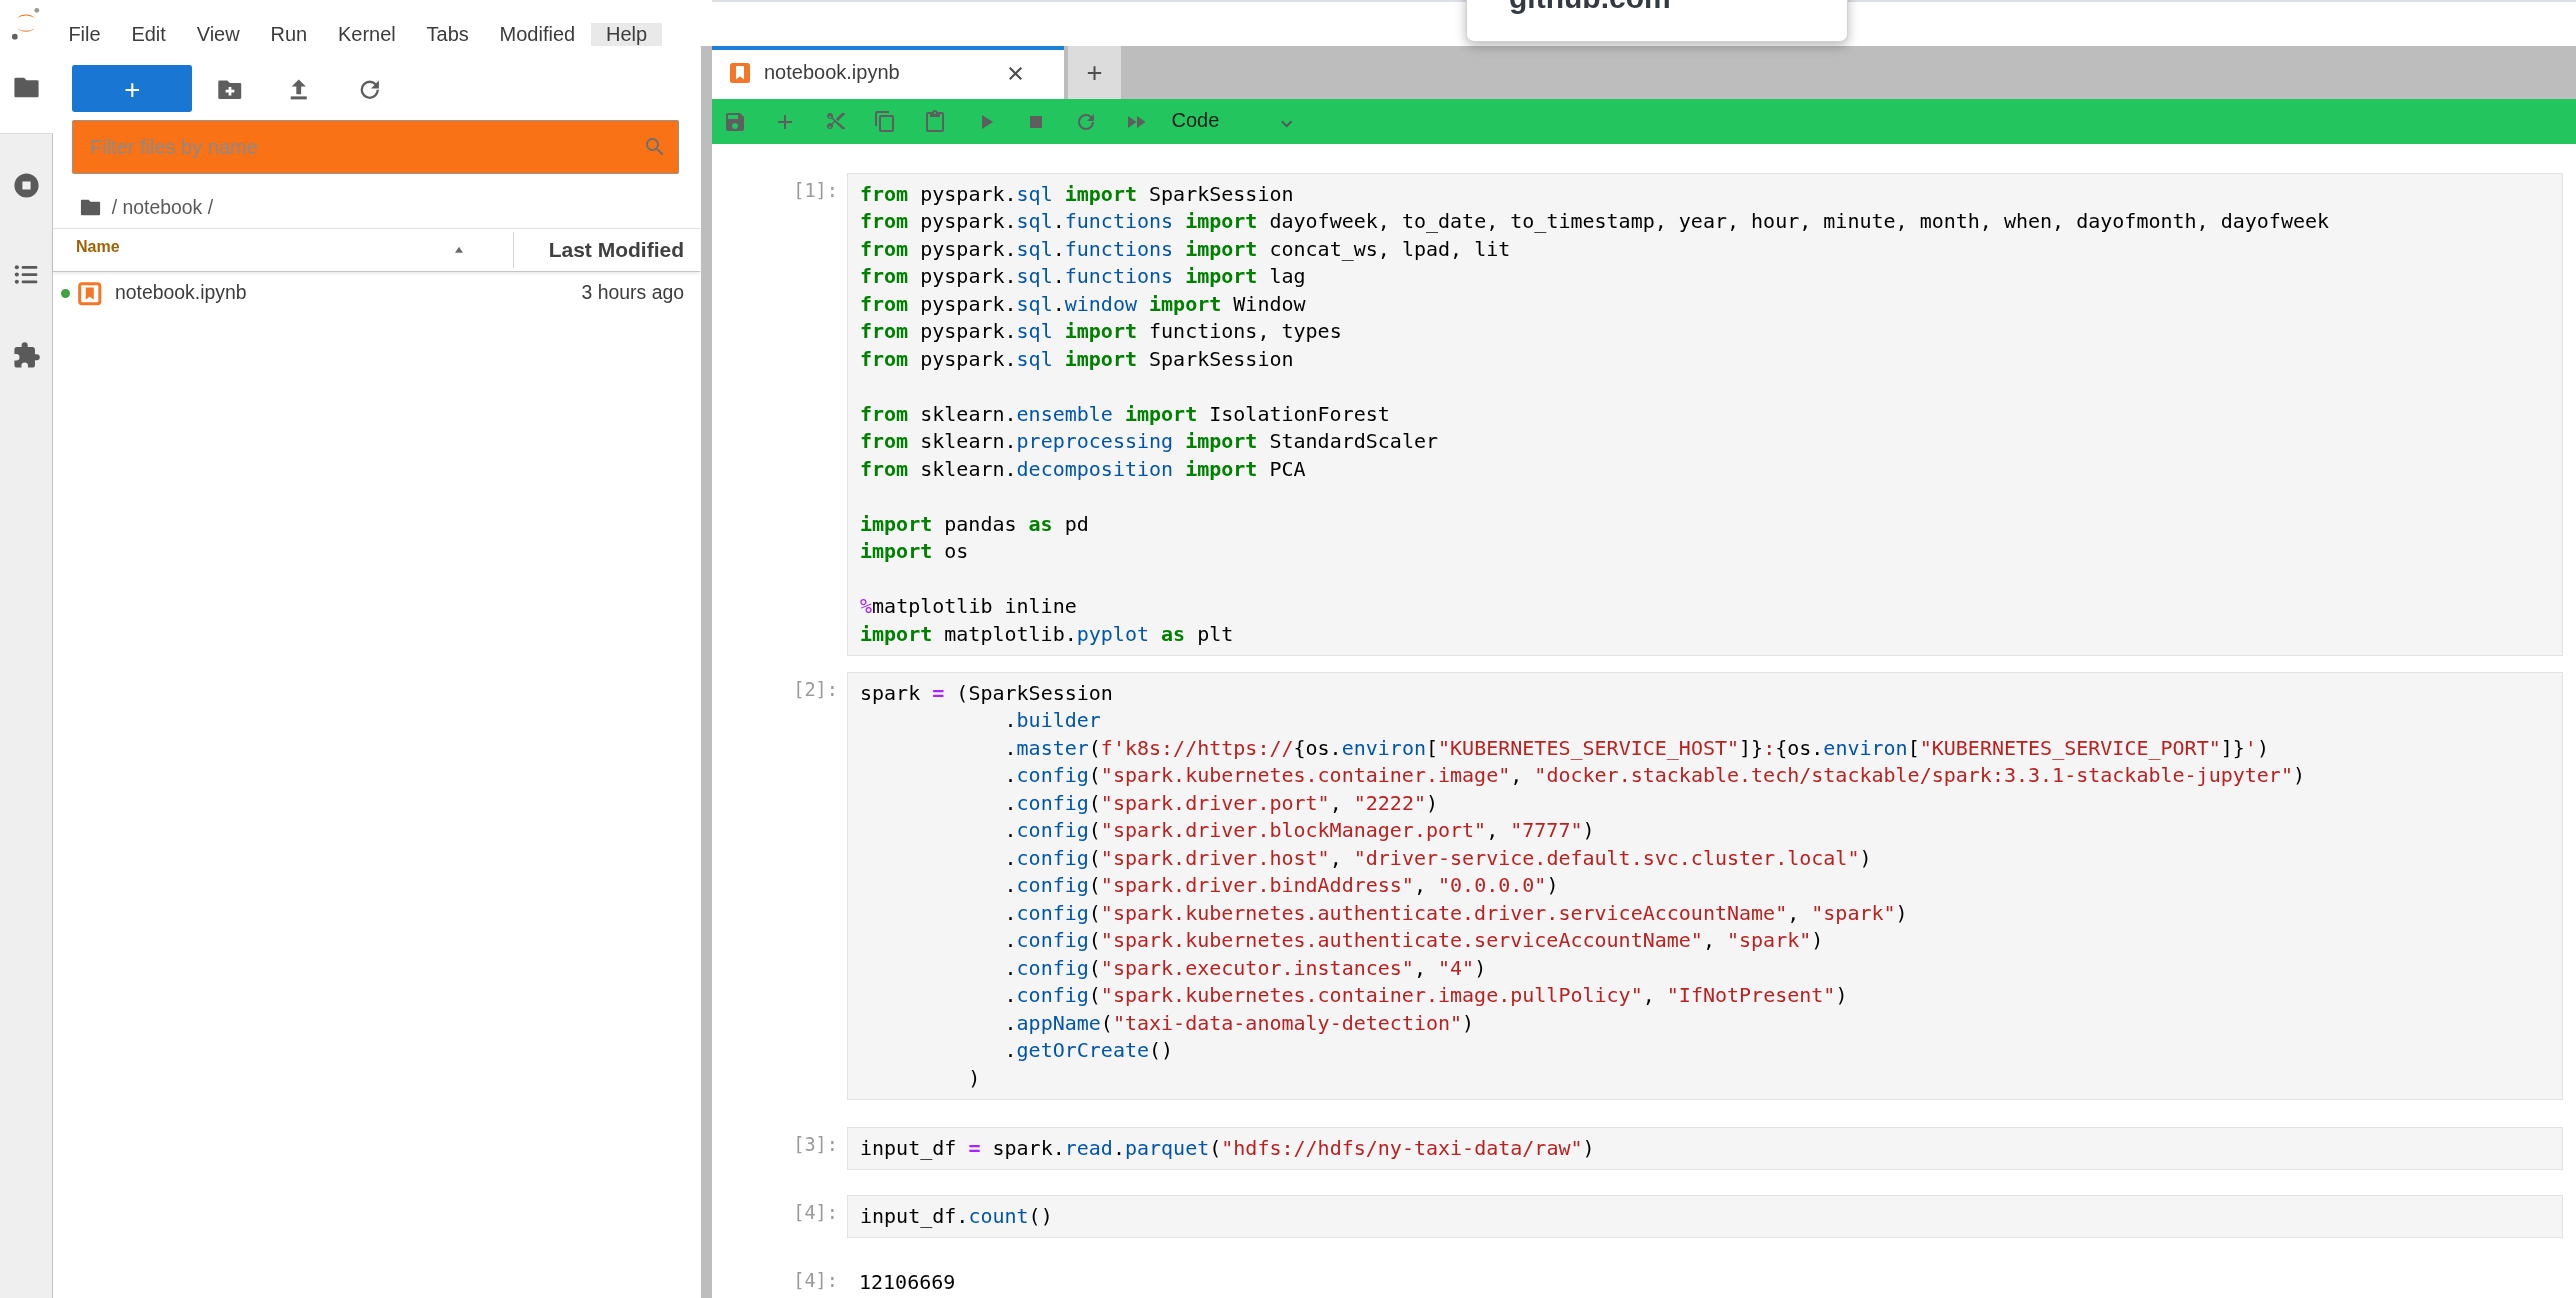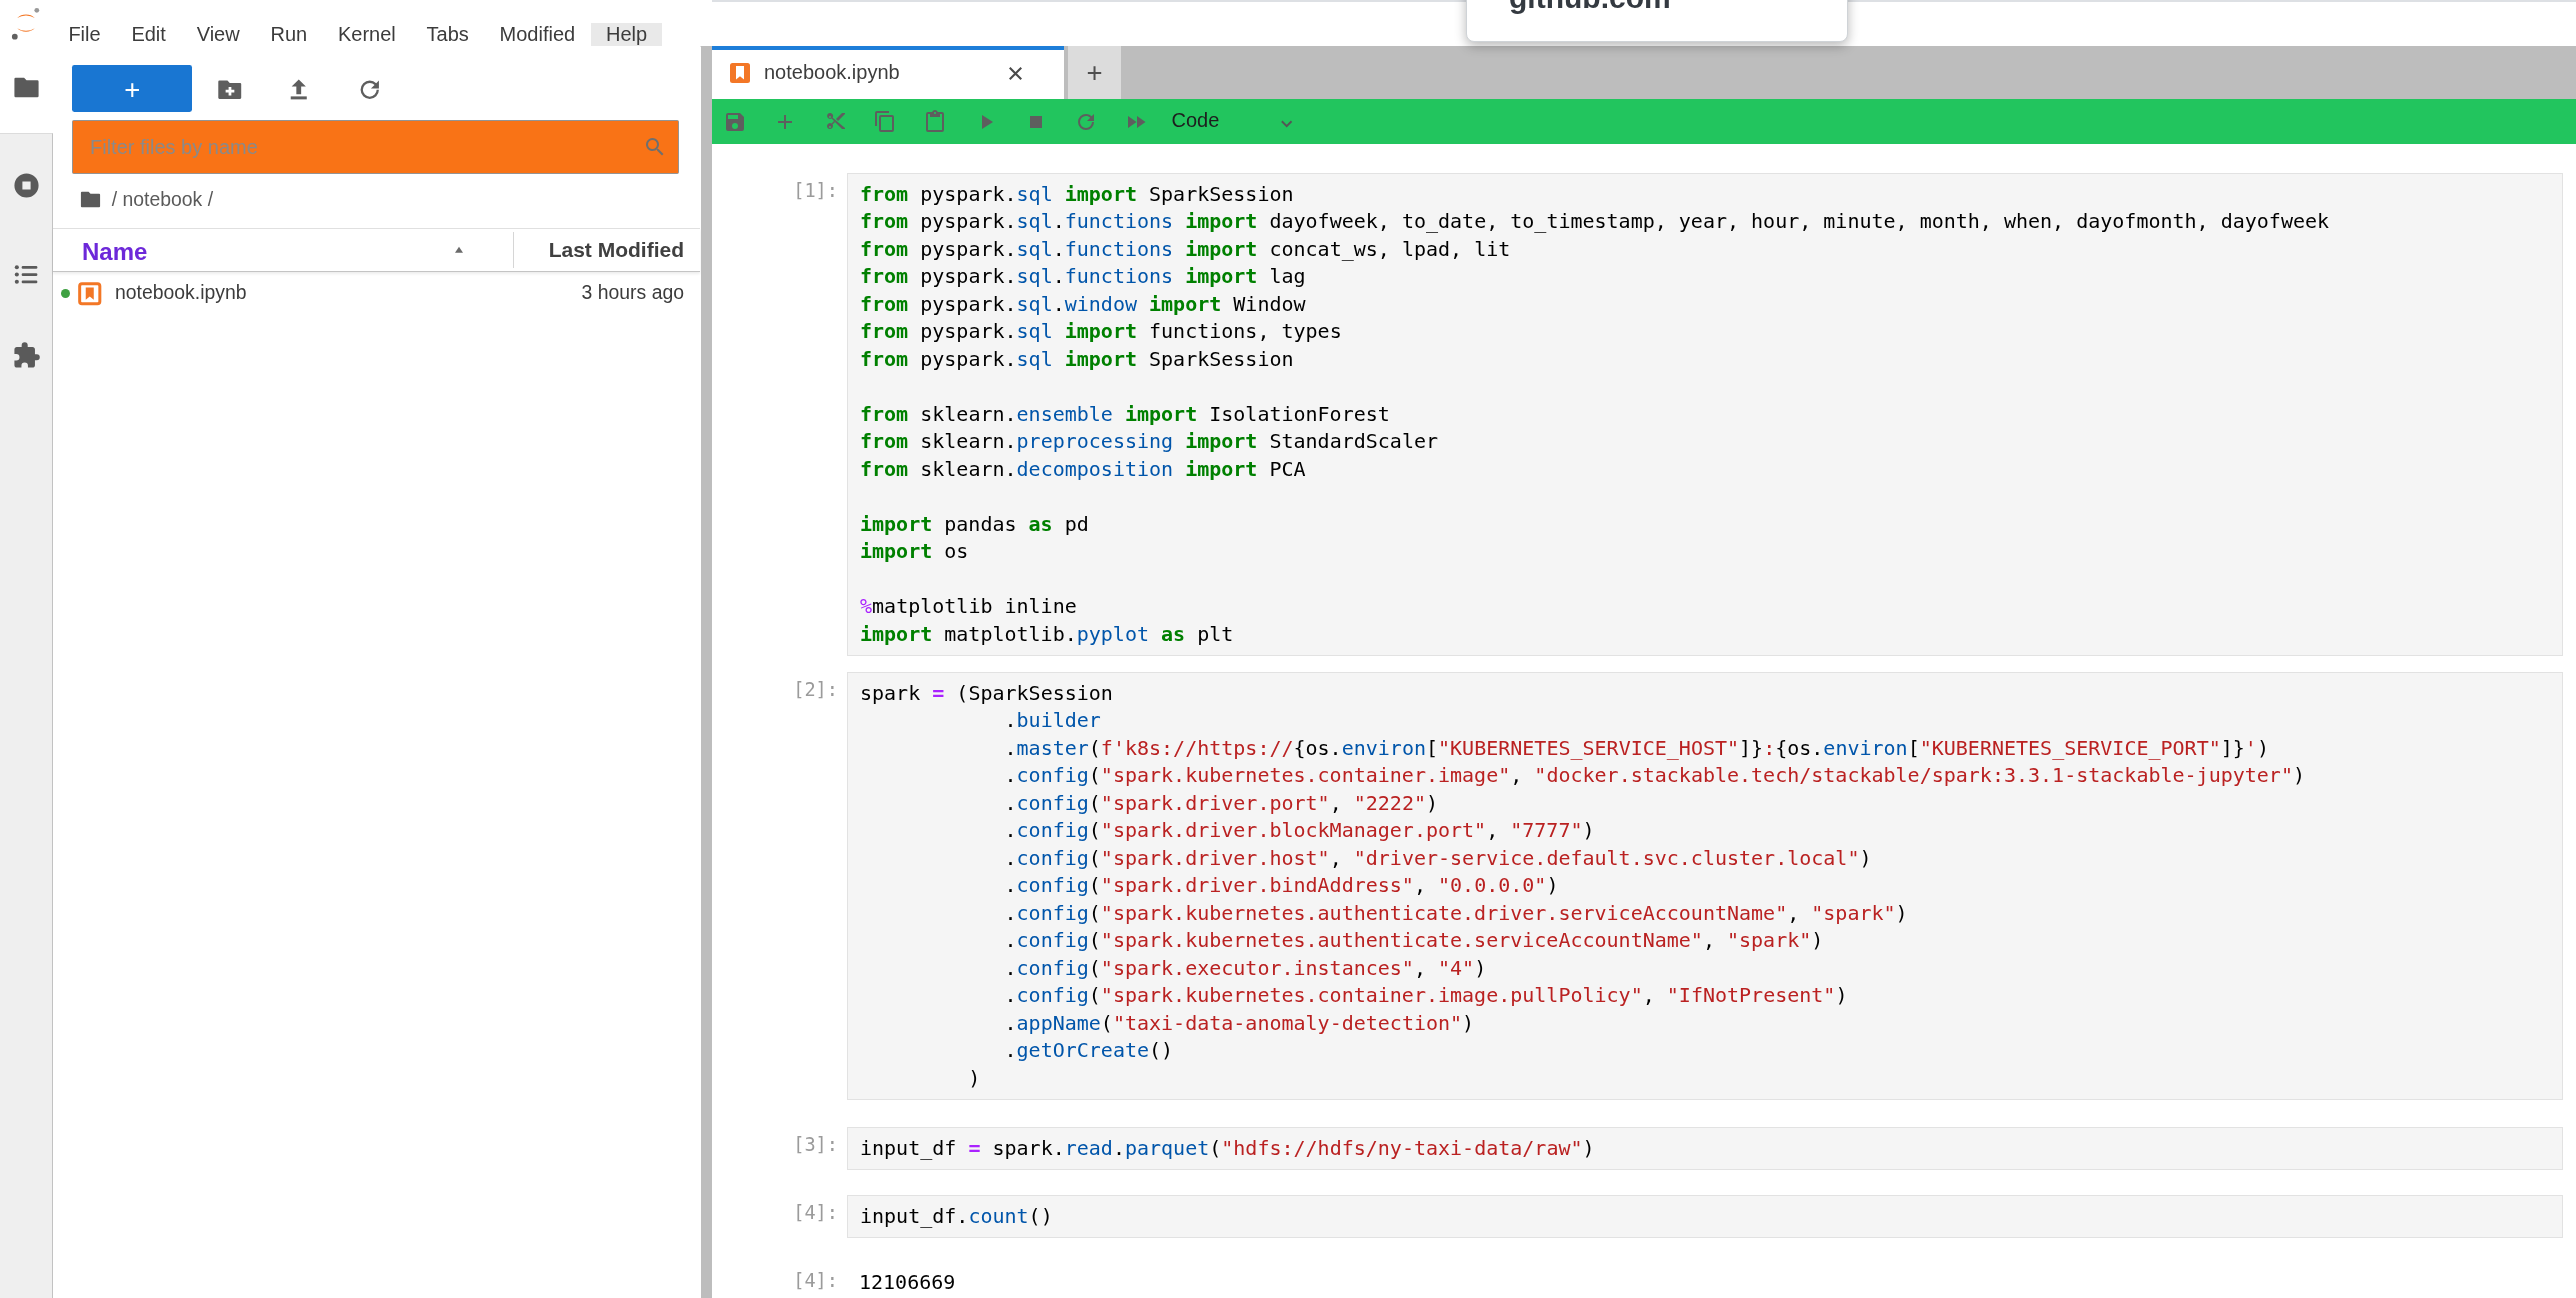--- a/index.html
+++ b/index.html
@@ -29,26 +29,26 @@
   #new-launcher-btn{position:absolute;left:19.4px;top:18.6px;width:120px;height:47px;background:#1976d2;
         border:none;border-radius:2.4px;color:#fff;font-size:27.5px;line-height:47px;text-align:center;cursor:pointer;}
   .fb-action{position:absolute;top:30px;width:27.5px;height:27.5px;background:none;border:none;padding:0;cursor:pointer;}
   .fb-action svg{width:27.5px;height:27.5px;fill:#5e5e5e;}
   #filter-box{position:absolute;left:19.4px;top:74px;width:605px;height:52px;border:0.8px solid #949494;
               border-radius:1.6px;background:#f97316;}
   #filter-input{position:absolute;left:14.6px;top:0.8px;width:542px;height:49px;border:none;outline:none;
                 font-size:20px;color:#444;background:transparent;font-family:"Liberation Sans",sans-serif;}
   #filter-input::placeholder{color:#8a8a8a;}
   #search-icon{position:absolute;right:11.3px;top:13.8px;width:24px;height:24px;fill:#6f6f6f;}
-  #breadcrumb{position:absolute;left:26px;top:139px;height:29px;display:flex;align-items:center;}
+  #breadcrumb{position:absolute;left:26px;top:147px;height:29px;display:flex;align-items:center;}
   #breadcrumb svg{width:23px;height:23px;fill:#5a5a5a;}
   #breadcrumb .crumb{font-size:19.4px;color:#5a5a5a;margin-left:9.7px;}
   #listing-header{position:absolute;left:0;top:182px;width:647px;height:42px;border-top:0.8px solid #e0e0e0;
                   border-bottom:1.6px solid #c4c4c4;box-shadow:0 1.6px 2.4px rgba(0,0,0,.07);}
-  #col-name{position:absolute;left:29px;top:9px;font-size:24px;font-weight:bold;color:#6d28d9;}
+  #col-name{position:absolute;left:23px;top:9px;font-size:16px;font-weight:bold;color:#a16207;}
   #sort-arrow{position:absolute;left:398px;top:13px;width:16px;height:16px;fill:#6a6a6a;}
   #col-divider{position:absolute;left:460px;top:3.2px;width:0.8px;height:36px;background:#d6d6d6;}
   #col-modified{position:absolute;right:16px;top:9px;font-size:21px;font-weight:bold;color:#404040;}
   #file-rows{position:absolute;left:0;top:224px;width:647px;}
   .file-row{position:relative;width:647px;height:47px;}
   .run-dot{position:absolute;left:8px;top:19.4px;width:9px;height:9px;border-radius:50%;background:#3fa142;}
   .file-icon{position:absolute;left:23px;top:9.7px;width:27.5px;height:27.5px;}
   .file-name{position:absolute;left:62px;top:11.3px;font-size:19.4px;color:#3c3c3c;}
   .file-modified{position:absolute;right:16px;top:11.3px;font-size:19.4px;color:#3c3c3c;}
   

